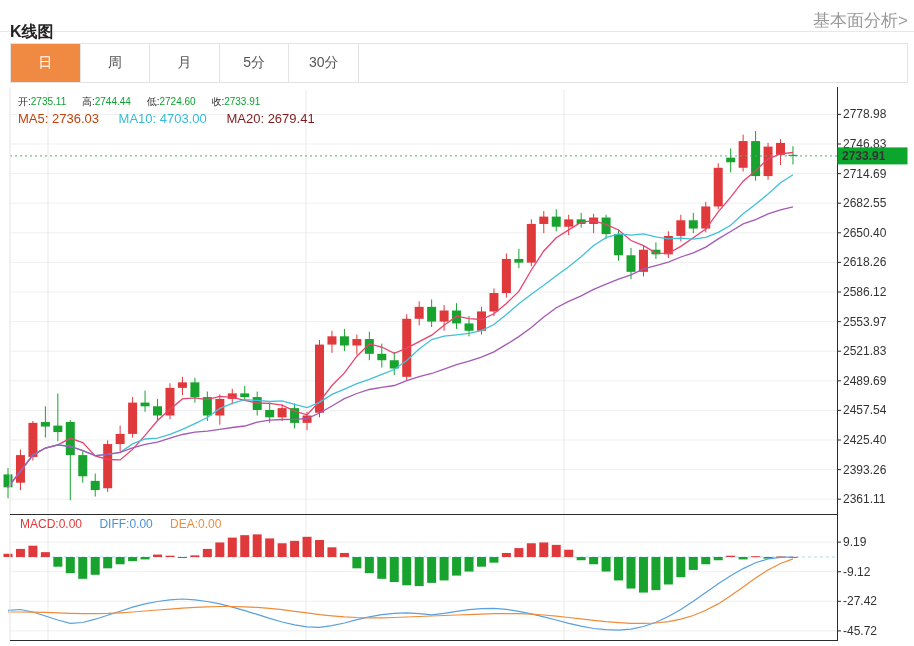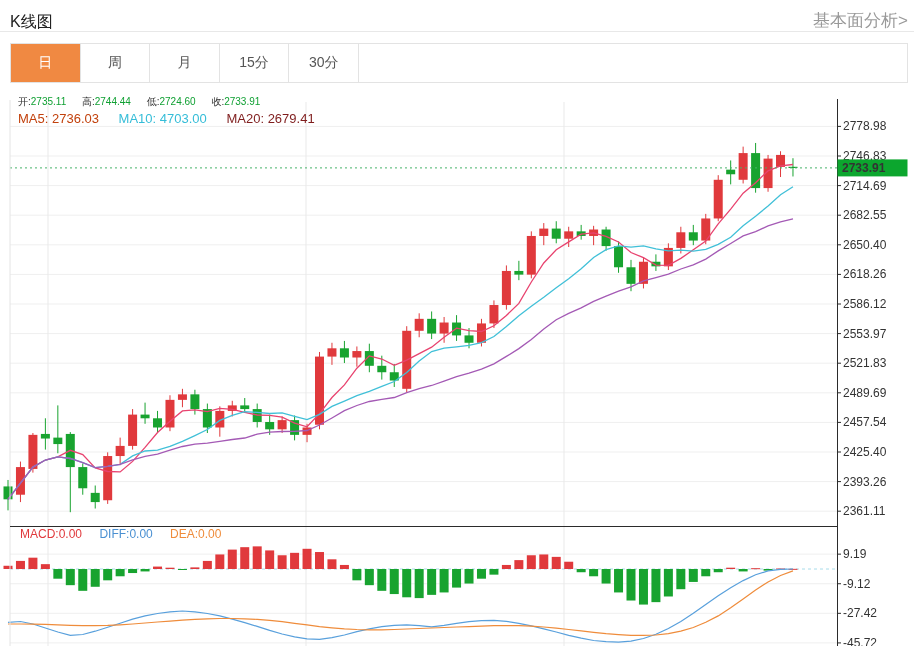--- a/index.html
+++ b/index.html
@@ -1,52 +1,52 @@
 <!DOCTYPE html>
 <html><head>
 <meta charset="utf-8">
 <style>
   html,body{margin:0;padding:0;background:#fff;}
   .page{position:relative;width:914px;height:646px;background:#fff;overflow:hidden;
         font-family:"Liberation Sans",sans-serif;}
-  .title{position:absolute;left:10px;top:12px;font-size:16px;font-weight:normal;color:#222;z-index:3;}
+  .title{position:absolute;left:10px;top:22px;font-size:16px;font-weight:bold;color:#222;z-index:3;}
   .fund-link{position:absolute;right:6px;top:9px;font-size:17px;color:#999;z-index:3;cursor:pointer;}
   .hdivider{position:absolute;left:0;top:31px;width:914px;height:1px;background:#e8e8e8;z-index:2;}
   .tabbar{position:absolute;left:10px;top:43px;width:898px;height:40px;box-sizing:border-box;
           border:1px solid #e3e3e3;display:flex;background:#fff;z-index:3;}
   .tab{width:69.6px;box-sizing:border-box;border-right:1px solid #e3e3e3;display:flex;
        align-items:center;justify-content:center;font-size:14px;color:#555;cursor:pointer;}
   .tab.active{background:#f08942;color:#fff;}
   .tab-filler{flex:1;}
   .legend-ohlc{position:absolute;left:18px;top:95px;font-size:10px;z-index:3;white-space:nowrap;}
   .legend-ohlc .lbl{color:#333;}
   .legend-ohlc .val{color:#10a033;margin-right:13px;}
   .legend-ma{position:absolute;left:18px;top:111px;font-size:13px;z-index:3;white-space:nowrap;}
   .legend-ma .pair{margin-right:16px;}
   .ma5{color:#c2410c;} .ma10{color:#35bdd8;} .ma20{color:#7f1d1d;}
-  .macd-legend{position:absolute;left:20px;top:517px;font-size:12px;z-index:3;white-space:nowrap;margin-top:10px;}
+  .macd-legend{position:absolute;left:20px;top:517px;font-size:12px;z-index:3;white-space:nowrap;}
   .macd-legend .pair{margin-right:14px;}
   .c-macd{color:#e0393c;} .c-diff{color:#4a90d2;} .c-dea{color:#ef8c3b;}
-  #chart{position:absolute;left:0;top:12px;width:914px;height:466px;z-index:1;}
+  #chart{position:absolute;left:0;top:0;width:914px;height:466px;z-index:1;}
   #chart svg{position:absolute;left:0;top:0;}
   #chart text{font-family:"Liberation Sans",sans-serif;font-size:12px;fill:#333;}
 </style>
 </head>
 <body>
 
 <div class="page">
   <div class="title">K线图</div>
   <div class="fund-link">基本面分析&gt;</div>
   <div class="hdivider"></div>
 
   <div class="tabbar">
     <div class="tab active">日</div>
     <div class="tab">周</div>
     <div class="tab">月</div>
-    <div class="tab">15分</div>
+    <div class="tab">5分</div>
     <div class="tab">30分</div>
     <div class="tab-filler"></div>
   </div>
 
   <div class="legend-ohlc">
     <span class="lbl">开:</span><span class="val">2735.11</span>
     <span class="lbl">高:</span><span class="val">2744.44</span>
     <span class="lbl">低:</span><span class="val">2724.60</span>
     <span class="lbl">收:</span><span class="val">2733.91</span>
   </div>

